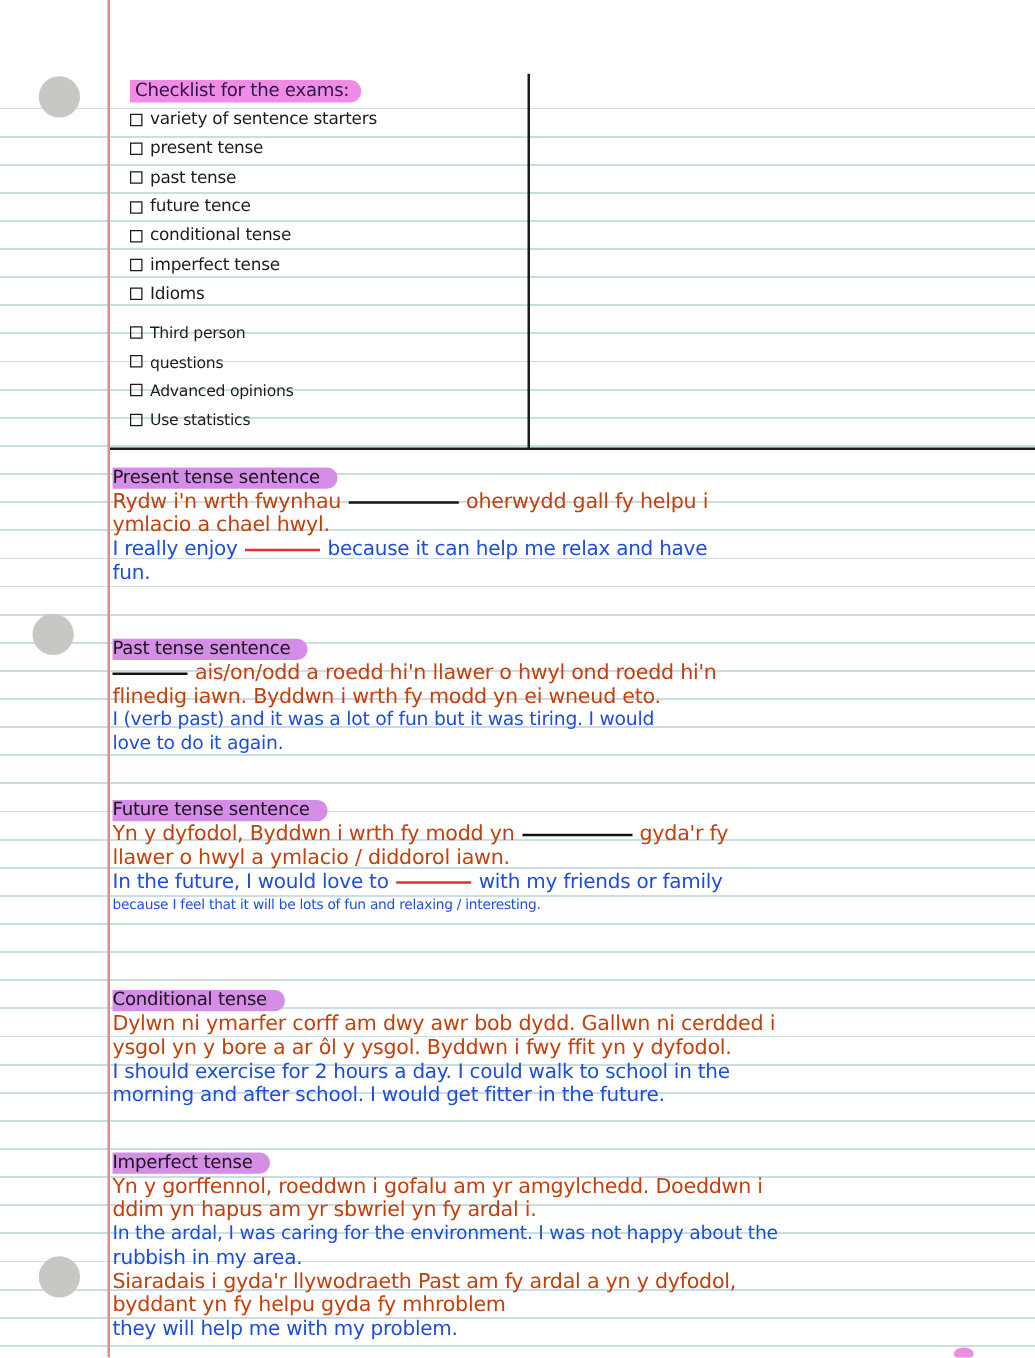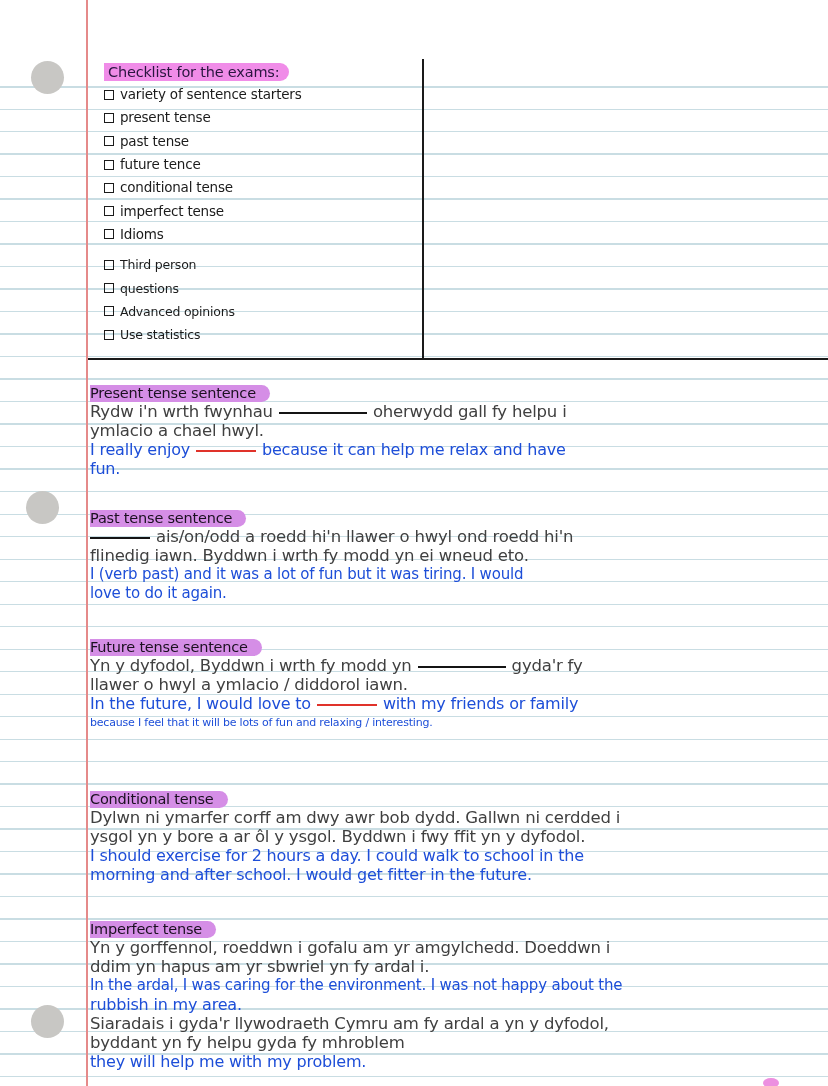--- a/index.html
+++ b/index.html
@@ -34,21 +34,21 @@
   }
   .checklist li.gap { margin-top:7px;text-align:center; }
   .checklist li.small { font-size:12.5px; }
   .box { display:inline-block; width:8px; height:8px; border:1.3px solid #1b1b1b; margin-right:6px; }
 
   .section { position:absolute; left:90px; width:736px; }
   .heading {
     display:inline-block; font-size:14.5px; color:#1b1020; padding:0 14px 0 0;
     background:#d58ee6; border-radius:0 10px 10px 0; height:17px; line-height:17px;
   }
-  .welsh { font-size:16.5px; line-height:19px; color:#404040; margin:0; }
+  .welsh { font-size:16.5px; line-height:19px; color:#c2410c; margin:0; }
   .eng { font-size:16px; line-height:19px; color:#1d4ed8; margin:0; }
   .blank { display:inline-block; width:88px; border-bottom:2px solid #141414; margin:0 6px; vertical-align:3px; }
   .blank.red { border-color:#e0322a; width:60px; }
 
   .pink-mark { position:absolute; left:763px; top:1078px; width:16px; height:10px; border-radius:50%; background:#ec8fe0; }
 </style>
 </head>
 <body>
 
 <div class="ruled"></div>
@@ -102,21 +102,21 @@
         <span class="box"></span>
         <span>Advanced opinions</span>
       </li>
     <li class="small">
         <span class="box"></span>
         <span>Use statistics</span>
       </li>
   </ul>
 </div>
 
-<div class="section hand" style="top:383px">
+<div class="section hand" style="top:371px">
   <div class="heading">Present tense sentence</div>
   <p class="welsh"><span>Rydw i'n wrth fwynhau</span><span class="blank"></span><span>oherwydd gall fy helpu i</span></p>
   <p class="welsh">ymlacio a chael hwyl.</p>
   <p class="eng"><span>I really enjoy</span><span class="blank red"></span><span>because it can help me relax and have</span></p>
   <p class="eng">fun.</p>
 </div>
 
 <div class="section hand" style="top:508px">
   <div class="heading">Past tense sentence</div>
   <p class="welsh"><span class="blank" style="margin-left:0;width:60px"></span><span>ais/on/odd  a roedd hi'n llawer o hwyl ond roedd hi'n</span></p>
@@ -140,18 +140,18 @@
   <p class="eng">I should exercise for 2 hours a day. I could walk to school in the</p>
   <p class="eng">morning and after school. I would get fitter in the future.</p>
 </div>
 
 <div class="section hand" style="top:919px">
   <div class="heading">Imperfect tense</div>
   <p class="welsh">Yn y gorffennol, roeddwn i gofalu am yr amgylchedd. Doeddwn i</p>
   <p class="welsh">ddim yn hapus am yr sbwriel yn fy ardal i.</p>
   <p class="eng" style="font-size:15px">In the ardal, I was caring for the environment. I was not happy about the</p>
   <p class="eng">rubbish in my area.</p>
-  <p class="welsh">Siaradais i gyda'r llywodraeth Cymru am fy ardal a yn y dyfodol,</p>
+  <p class="welsh">Siaradais i gyda'r llywodraeth Past am fy ardal a yn y dyfodol,</p>
   <p class="welsh">byddant yn fy helpu gyda fy mhroblem</p>
   <p class="eng">they will help me with my problem.</p>
 </div>
 
 <div class="pink-mark"></div>
 
 </body></html>

